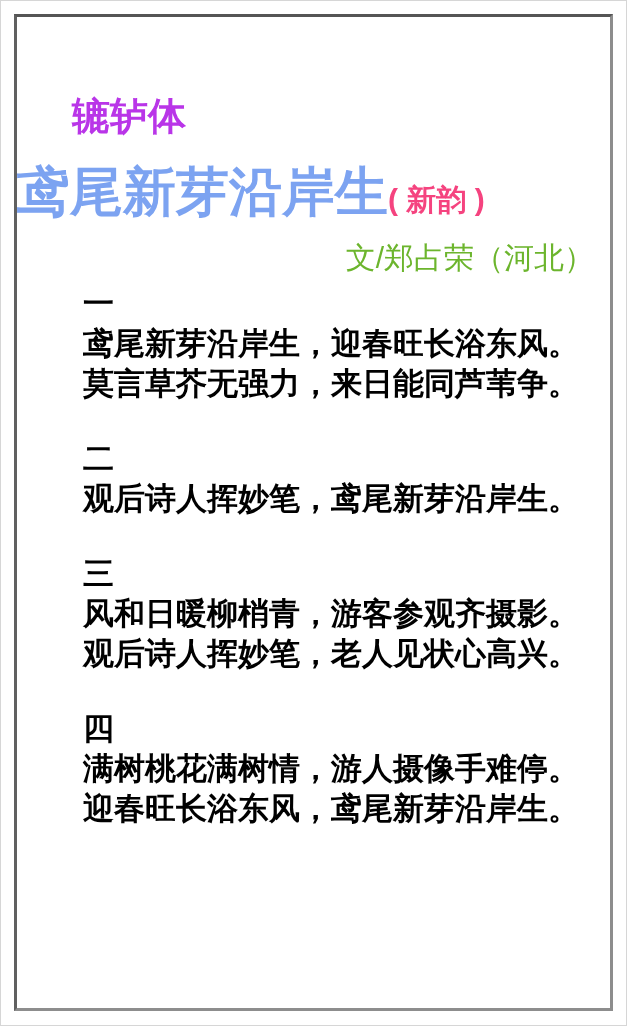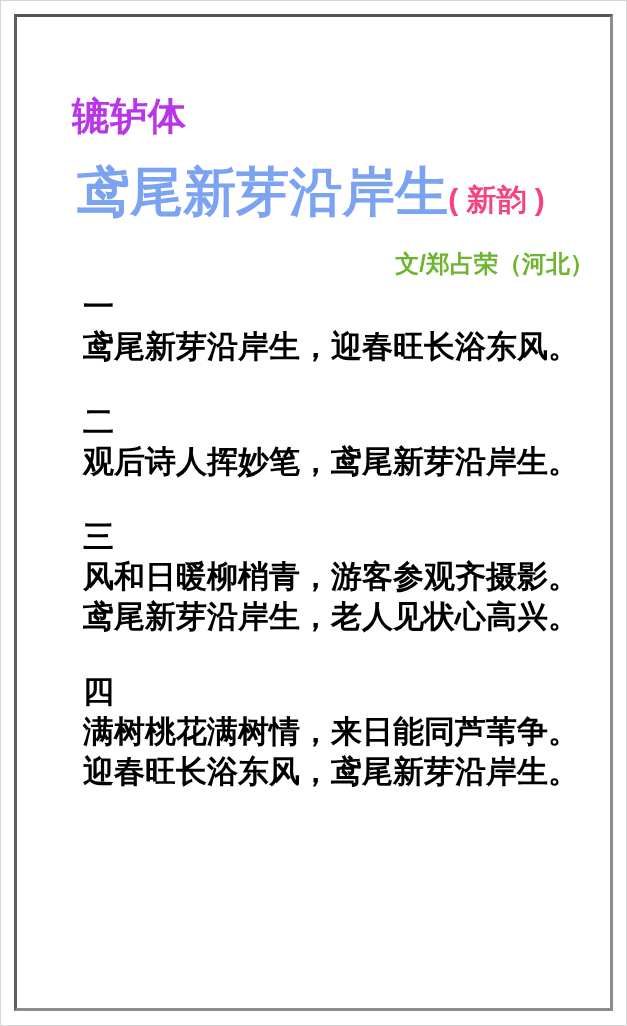--- a/index.html
+++ b/index.html
@@ -33,42 +33,42 @@
   }
   .form-label {
     margin: 76px 0 16px 55px;
     font-size: 38px;
     font-weight: bold;
     line-height: 1.25;
     color: var(--form-label, #b935e8);
     white-space: nowrap;
   }
   .title-line {
-    text-align: center;
+    text-align: left;
     padding-right: 5px;
     margin-top: 16px;
     white-space: nowrap;
   }
   .title-main {
     font-size: 53px;
     font-weight: bold;
     color: var(--title, #7ca3f1);
     letter-spacing: 0;
   }
   .title-suffix {
     font-size: 30px;
     font-weight: bold;
     color: var(--title-suffix, #f5437f);
   }
   .byline {
     text-align: right;
     padding-right: 16px;
-    margin-top: 20px;
-    font-size: 24px;
-    font-weight: bold;
+    margin-top: 10px;
+    font-size: 30px;
+    font-weight: normal;
     line-height: 1.25;
     color: var(--byline, #6cb52d);
     white-space: nowrap;
   }
   .poem {
     margin: 8px 0 0 66px;
     font-size: 31px;
     font-weight: bold;
     line-height: 40px;
     color: var(--text, #000000);
@@ -94,33 +94,34 @@
     <span class="title-main">鸢尾新芽沿岸生</span><span class="title-suffix">( 新韵 )</span>
   </div>
 
   <div class="byline">文/郑占荣（河北）</div>
 
   <div class="poem">
 
     <div class="stanza">
       <div class="stanza-number">一</div>
       <div class="poem-line">鸢尾新芽沿岸生，迎春旺长浴东风。</div>
+      <div class="poem-line">莫言草芥无强力，来日能同芦苇争。</div>
     </div>
 
     <div class="stanza">
       <div class="stanza-number">二</div>
       <div class="poem-line">观后诗人挥妙笔，鸢尾新芽沿岸生。</div>
     </div>
 
     <div class="stanza">
       <div class="stanza-number">三</div>
       <div class="poem-line">风和日暖柳梢青，游客参观齐摄影。</div>
-      <div class="poem-line">鸢尾新芽沿岸生，老人见状心高兴。</div>
+      <div class="poem-line">观后诗人挥妙笔，老人见状心高兴。</div>
     </div>
 
     <div class="stanza">
       <div class="stanza-number">四</div>
-      <div class="poem-line">满树桃花满树情，来日能同芦苇争。</div>
+      <div class="poem-line">满树桃花满树情，游人摄像手难停。</div>
       <div class="poem-line">迎春旺长浴东风，鸢尾新芽沿岸生。</div>
     </div>
 
   </div>
 </div>
 
 </body></html>

